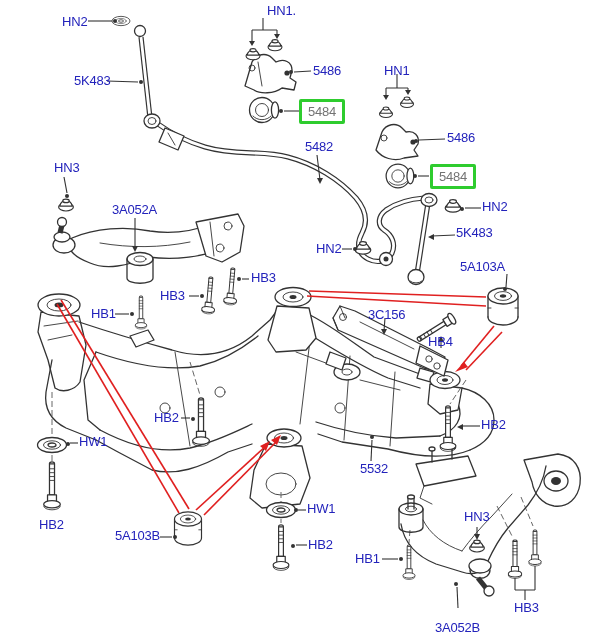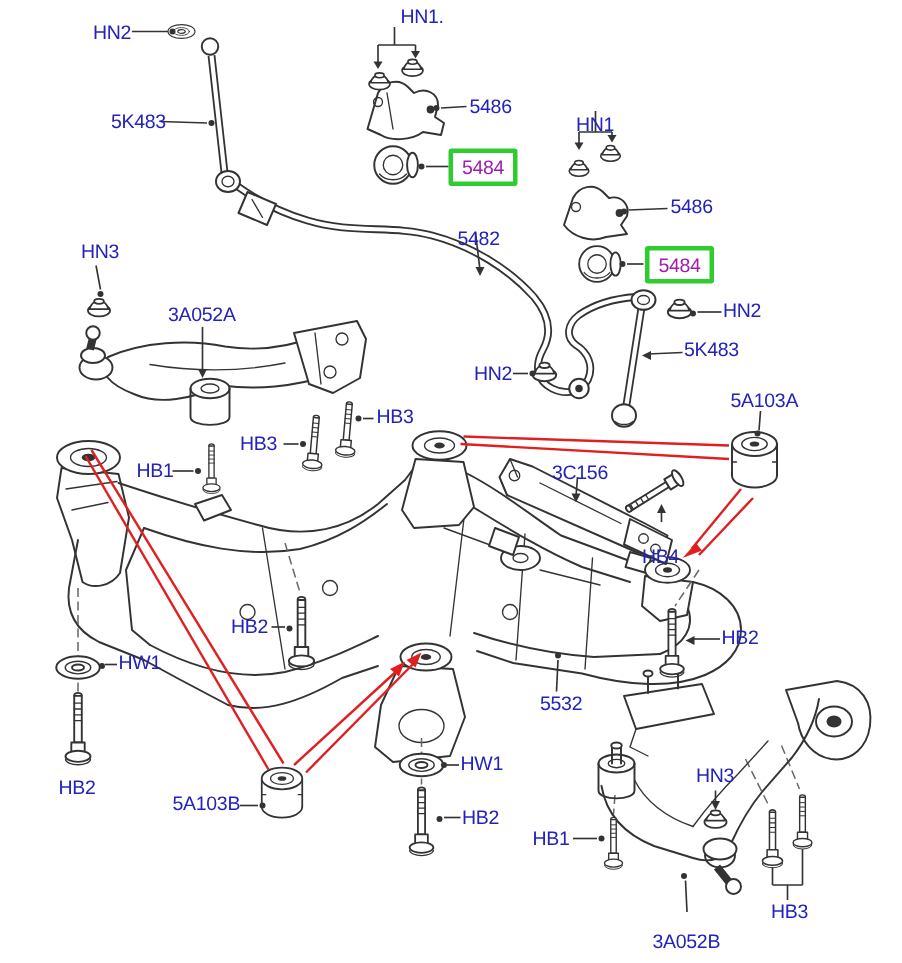--- a/index.html
+++ b/index.html
@@ -3,21 +3,21 @@
 <meta charset="utf-8">
 <style>
   html,body{margin:0;padding:0;background:#fff;}
   #stage{position:relative;width:601px;height:642px;background:#fff;overflow:hidden;
          font-family:"Liberation Sans",sans-serif;padding-left:24px;}
   #art{position:absolute;left:0;top:0;}
   .lbl{position:absolute;color:#2323bb;font-size:13px;line-height:14px;letter-spacing:-0.2px;
        white-space:nowrap;z-index:6;}
   .hl-box{position:absolute;width:40px;height:19px;border:3px solid #2ecc2e;border-radius:2px;
           background:#fff;display:flex;align-items:center;justify-content:center;z-index:6;}
-  .hl-box span{color:#a21caf;font-size:13px;letter-spacing:-0.2px;text-align:center;}
+  .hl-box span{color:#737373;font-size:13px;letter-spacing:-0.2px;text-align:center;}
   svg .ln{fill:none;stroke:#333;stroke-width:1.3;stroke-linecap:round;stroke-linejoin:round;}
   svg .thin{fill:none;stroke:#333;stroke-width:0.9;stroke-linecap:round;}
   svg .fw{fill:#fff;stroke:#333;stroke-width:1.3;stroke-linejoin:round;}
   svg .fd{fill:#333;stroke:none;}
   svg .red{fill:none;stroke:#e02020;stroke-width:1.6;}
   svg .redf{fill:#e02020;stroke:none;}
   svg .dash{fill:none;stroke:#666;stroke-width:1;stroke-dasharray:6 3;}
   svg .bar{fill:none;stroke:#333;stroke-width:5.2;}
   svg .bari{fill:none;stroke:#fff;stroke-width:2.8;}
   svg .ldr{fill:none;stroke:#333;stroke-width:1.1;}
@@ -372,35 +372,35 @@
 
 <div class="lbl" style="left:62px;top:15px">HN2</div>
 <div class="lbl" style="left:74px;top:74px">5K483</div>
 <div class="lbl" style="left:54px;top:161px">HN3</div>
 <div class="lbl" style="left:112px;top:203px">3A052A</div>
 <div class="lbl" style="left:267px;top:4px">HN1.</div>
 <div class="lbl" style="left:313px;top:64px">5486</div>
 <div class="hl-box" style="left:299px;top:99px">
   <span>5484</span>
 </div>
-<div class="lbl" style="left:305px;top:152px">5482</div>
-<div class="lbl" style="left:384px;top:76px">HN1</div>
+<div class="lbl" style="left:305px;top:140px">5482</div>
+<div class="lbl" style="left:384px;top:64px">HN1</div>
 <div class="lbl" style="left:447px;top:131px">5486</div>
 <div class="hl-box" style="left:430px;top:164px">
   <span>5484</span>
 </div>
 <div class="lbl" style="left:482px;top:200px">HN2</div>
 <div class="lbl" style="left:456px;top:226px">5K483</div>
 <div class="lbl" style="left:316px;top:242px">HN2</div>
-<div class="lbl" style="left:487px;top:260px">5A103A</div>
+<div class="lbl" style="left:460px;top:260px">5A103A</div>
 <div class="lbl" style="left:160px;top:289px">HB3</div>
 <div class="lbl" style="left:251px;top:271px">HB3</div>
 <div class="lbl" style="left:91px;top:307px">HB1</div>
 <div class="lbl" style="left:368px;top:308px">3C156</div>
-<div class="lbl" style="left:428px;top:364px">HB4</div>
+<div class="lbl" style="left:428px;top:335px">HB4</div>
 <div class="lbl" style="left:481px;top:418px">HB2</div>
 <div class="lbl" style="left:154px;top:411px">HB2</div>
 <div class="lbl" style="left:360px;top:462px">5532</div>
 <div class="lbl" style="left:79px;top:435px">HW1</div>
 <div class="lbl" style="left:39px;top:518px">HB2</div>
 <div class="lbl" style="left:115px;top:529px">5A103B</div>
 <div class="lbl" style="left:307px;top:502px">HW1</div>
 <div class="lbl" style="left:308px;top:538px">HB2</div>
 <div class="lbl" style="left:355px;top:552px">HB1</div>
 <div class="lbl" style="left:464px;top:510px">HN3</div>

